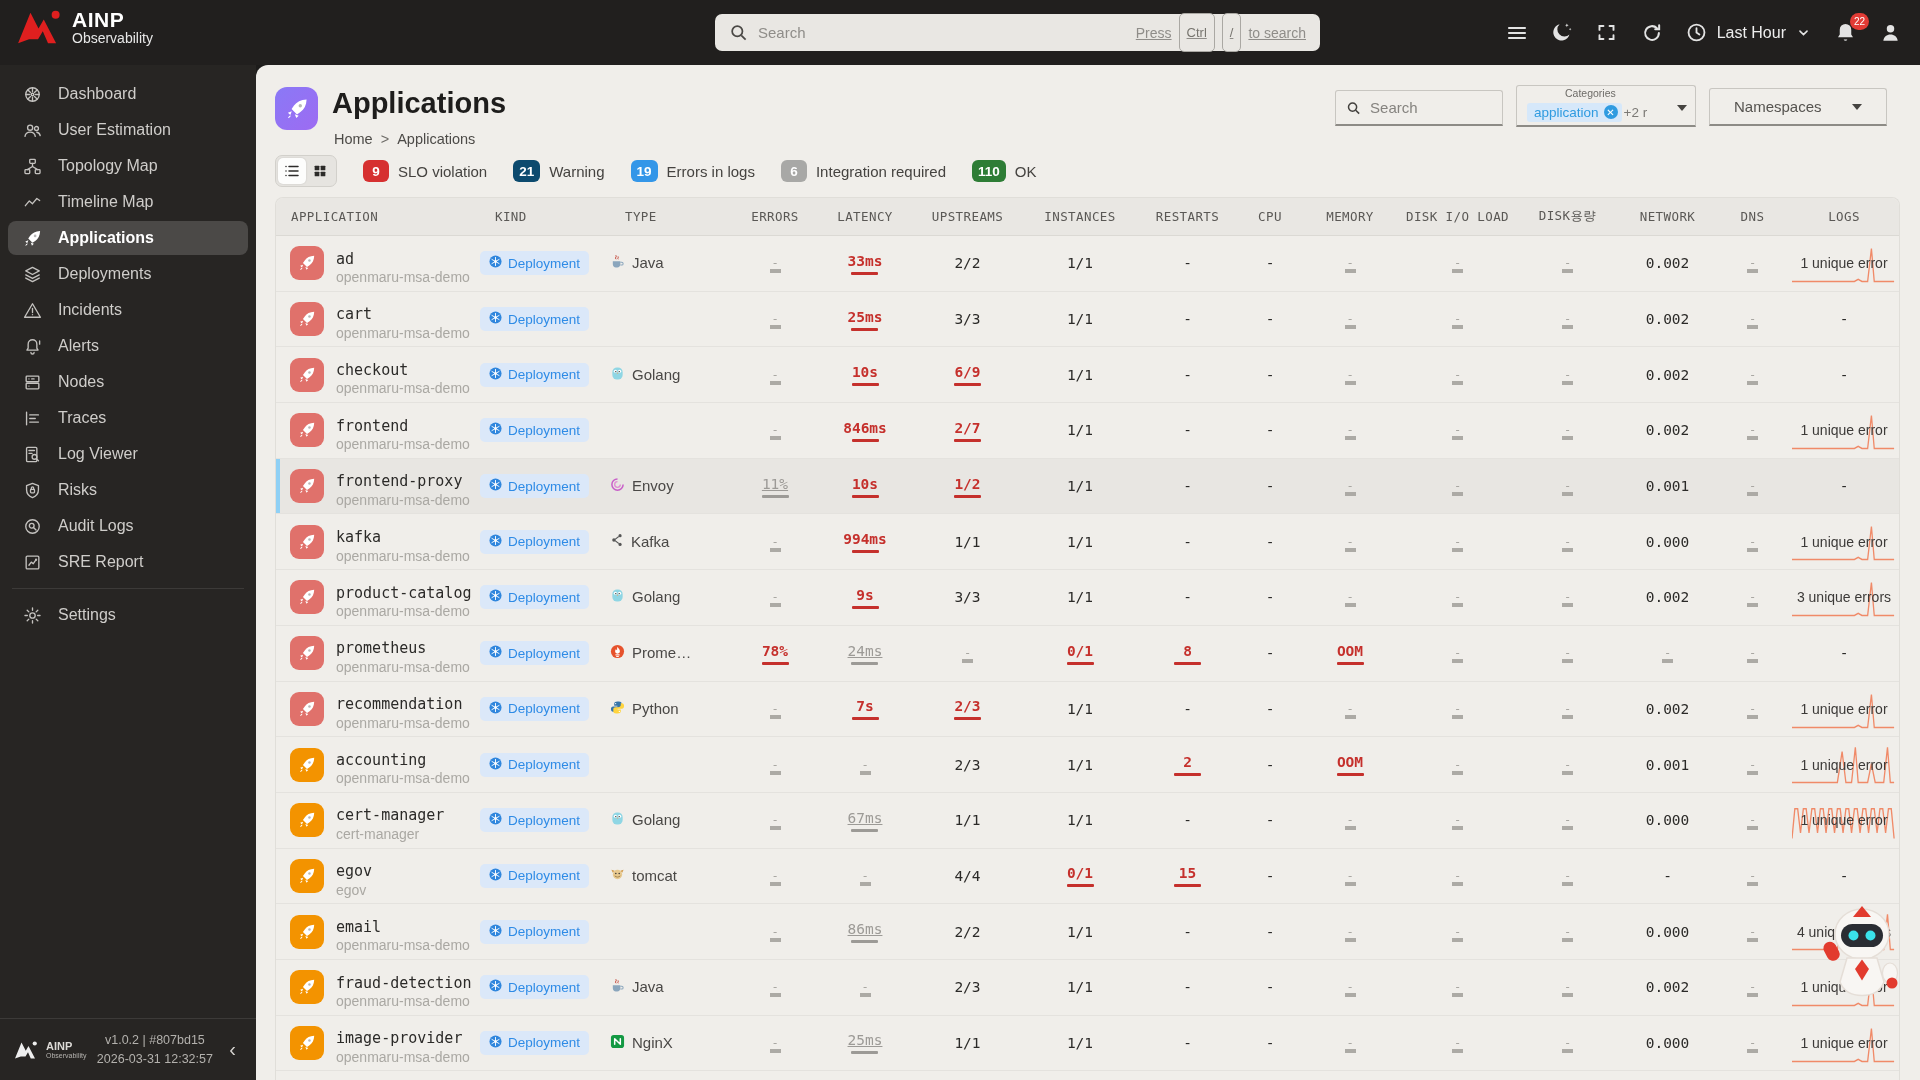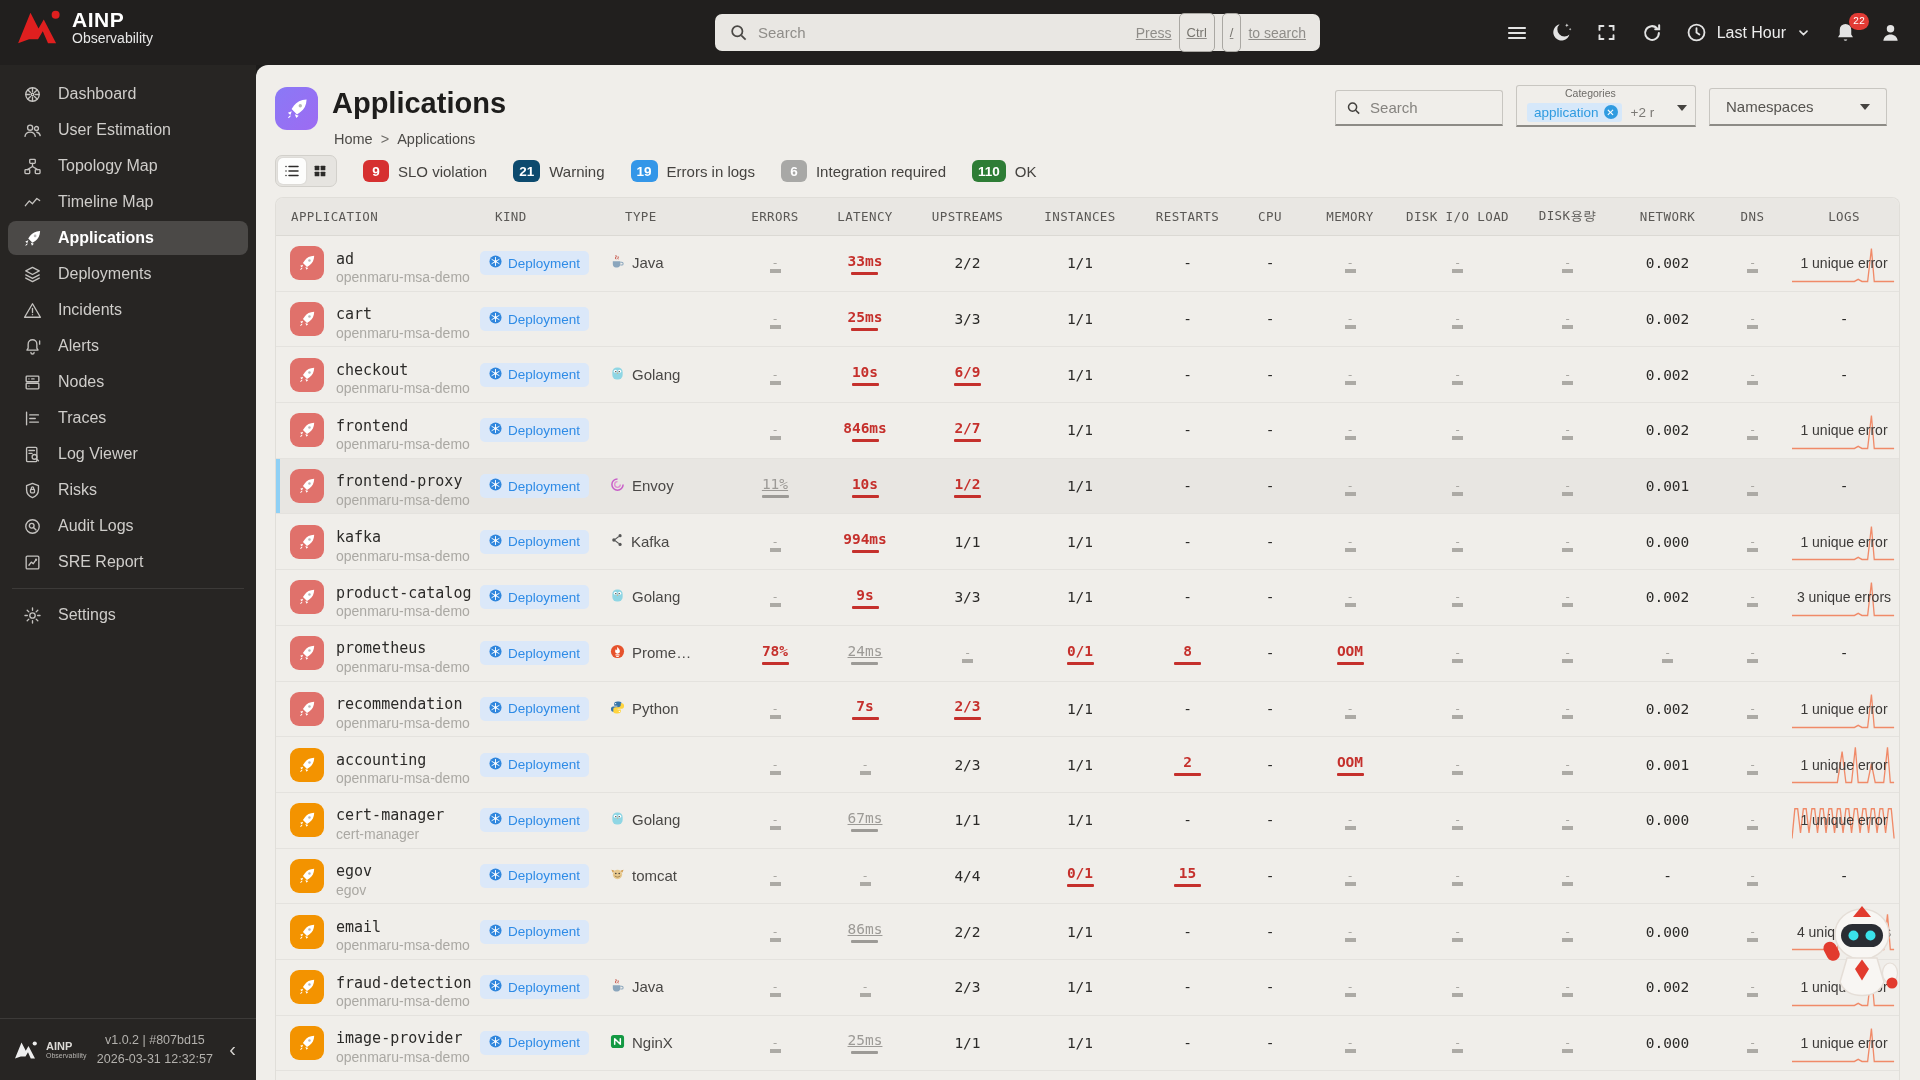--- a/index.html
+++ b/index.html
@@ -16,21 +16,21 @@
     border-radius:7px; display:flex; align-items:center; padding:0 14px; gap:10px; color:#6f6d69; }
   .tsearch input { flex:1; border:none; outline:none; background:transparent; font-size:15px; color:#3a3a3a; }
   .tsearch input::placeholder { color:#8f8d89; }
   .tsearch .hint { display:flex; align-items:center; gap:7px; font-size:14px; color:#8f8d89;text-decoration:underline; }
   .key { border:1px solid #aaa8a3; border-radius:5px; padding:11px 7px; font-size:13px; color:#77756f; background:transparent; }
   .topicons { position:absolute; right:18px; top:0; height:65px; display:flex; align-items:center; gap:21px; color:#e3e3e3; }
   .ticon { width:24px; height:24px; display:flex; align-items:center; justify-content:center; cursor:pointer; position:relative; }
   .timerange { display:flex; align-items:center; gap:9px; cursor:pointer; }
   .timerange .trlabel { font-size:16px; color:#ededed; }
   .badge22 { position:absolute; top:-8px; right:-12px; background:#e23b35; color:#fff; font-size:10px;
-    min-width:19px; height:17px; border-radius:9px; display:flex; align-items:center; justify-content:center; padding:0 4px;font-family:Liberation Mono, monospace; }
+    min-width:19px; height:17px; border-radius:9px; display:flex; align-items:center; justify-content:center; padding:0 4px; }
 
   
   .sidebar { position:absolute; left:0; top:65px; width:256px; height:1015px; background:#272523; z-index:10; }
   .side-nav { padding-top:10px; }
   .side-item { display:flex; align-items:center; gap:16px; height:34px; margin:2px 8px; padding:0 14px;
     color:#cfcdca; border-radius:8px; cursor:pointer; font-size:16px; }
   .side-item .side-ico { width:20px; height:20px; display:flex; align-items:center; justify-content:center; color:#c4c2bf; }
   .side-item.active { background:#4b4947; color:#fff; font-weight:bold; }
   .side-item.active .side-ico { color:#fff; }
   .side-divider { height:1px; background:#3c3a38; margin:9px 12px; }
@@ -50,30 +50,30 @@
     background:linear-gradient(135deg,#8a79f6,#9d6bf2); display:flex; align-items:center; justify-content:center; color:#fff; }
   .page-title { position:absolute; left:76px; top:22px; font-size:29px; font-weight:800; color:#1e1d1c; }
   .breadcrumb { position:absolute; left:78px; top:66px; font-size:14.5px; color:#4c4a47; display:flex; gap:8px; align-items:center; }
   .breadcrumb .sep { color:#6f6d69; }
 
   .hfilters { position:absolute; right:33px; top:20px; display:flex; gap:13px; align-items:flex-start; }
   .fbox { border:1px solid #c8c6c1; border-bottom:2px solid #8d8b86; background:transparent; border-radius:3px 3px 0 0; }
   .fsearch { width:168px; height:36px; display:flex; align-items:center; gap:9px; padding:0 10px; color:#43413e; margin-top:5px; }
   .fsearch input { width:100%; border:none; outline:none; background:transparent; font-size:15px; color:#3a3a3a; }
   .fsearch input::placeholder { color:#85837f; }
-  .fcat { width:180px; height:42px; position:relative; padding:4px 8px 0 10px; display:flex; align-items:center; gap:9px; }
+  .fcat { width:180px; height:42px; position:relative; padding:4px 8px 0 10px; display:flex; align-items:center; gap:2px; }
   .fcat .flabel { position:absolute; top:1px; left:48px; font-size:10.5px; color:#6d6b67; }
   .chip { background:#d6e8fa; color:#2f9be0; font-size:13.5px; border-radius:3px; padding:2px 4px 2px 7px;
     display:flex; align-items:center; gap:5px; margin-top:9px; }
   .chip .x { width:14px; height:14px; background:#2f9be0; color:#fff; border-radius:50%; font-size:10px;
     display:flex; align-items:center; justify-content:center; cursor:pointer; }
   .more { color:#7b7975; font-size:13.5px; margin-top:9px; }
   .caret { width:0; height:0; border-left:5.5px solid transparent; border-right:5.5px solid transparent;
     border-top:6.5px solid #454340; margin-left:auto; }
-  .fns { width:178px; height:38px; display:flex; align-items:center; padding:0 16px; font-size:15px; color:#55534f; margin-top:3px; }
+  .fns { width:178px; height:38px; display:flex; align-items:center; padding:0 24px; font-size:15px; color:#55534f; margin-top:3px; }
 
   .statusrow { position:absolute; left:19px; top:90px; display:flex; align-items:center; gap:26px; }
   .viewtoggle { display:flex; background:#e6e4e0; border:1px solid #d2d0cb; border-radius:7px; padding:2px; }
   .vbtn { width:28px; height:26px; border-radius:5px; display:flex; align-items:center; justify-content:center;
     color:#2c2b29; cursor:pointer; }
   .vbtn.sel { background:#fdfdfc; box-shadow:0 0 2px rgba(0,0,0,.15); }
   .sbadge { display:flex; align-items:center; gap:9px; cursor:pointer; }
   .sbadge .cnt { color:#fff; font-size:13.5px; font-weight:bold; border-radius:6px; min-width:26px; height:22px;
     display:flex; align-items:center; justify-content:center; padding:0 6px; }
   .sbadge .lbl { font-size:15px; color:#454340; }

